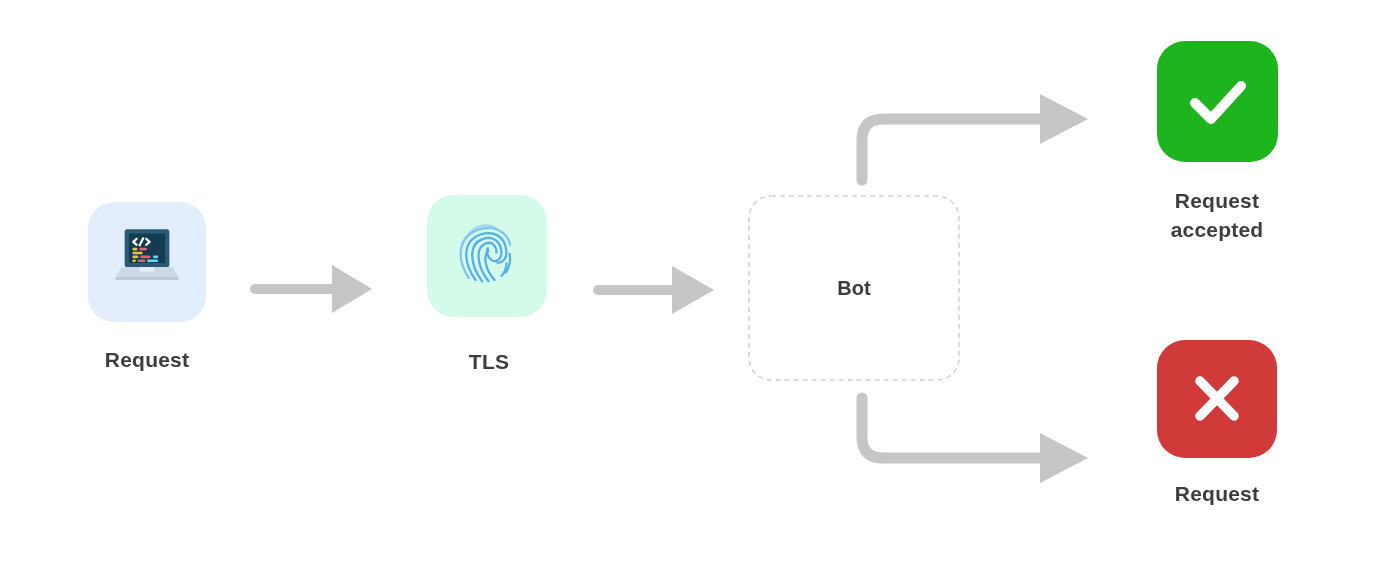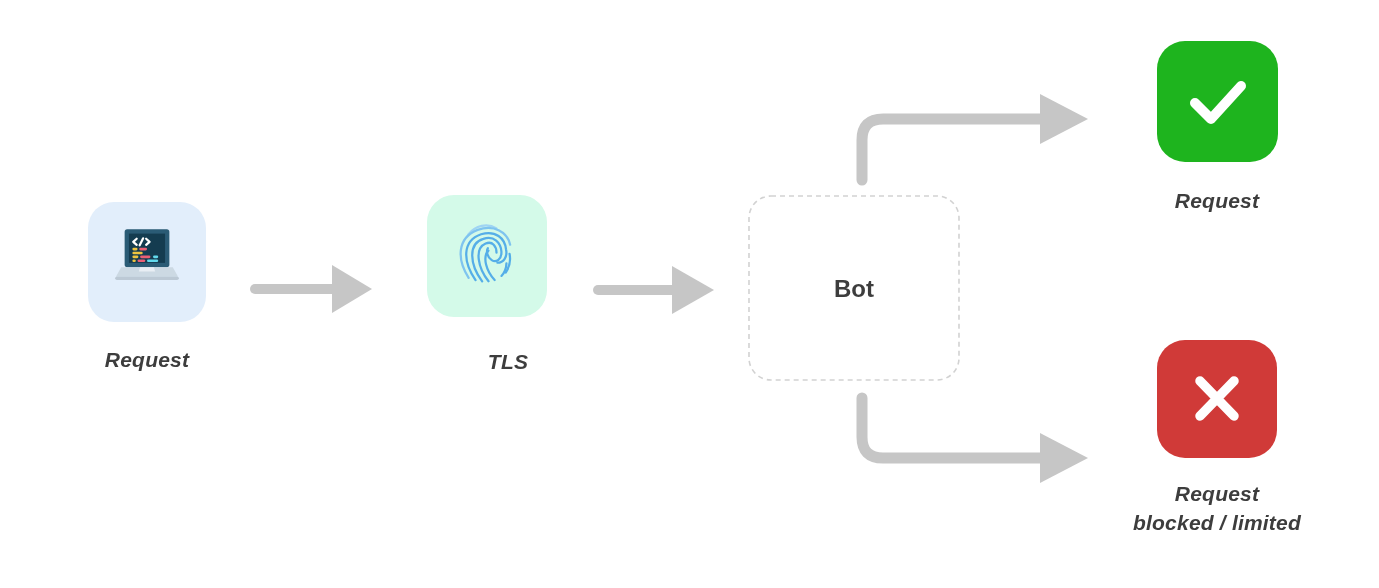--- a/index.html
+++ b/index.html
@@ -25,37 +25,36 @@
     justify-content: center;
   }
   .node-label {
     position: absolute;
     text-align: center;
     font-weight: 700;
     font-size: 21px;
     line-height: 29px;
     color: #3d3d3d;
     letter-spacing: 0.2px;
-    font-style: italic;
   }
   .tile-request   { left: 88px;  top: 202px; width: 118px; height: 120px; border-radius: 26px; }
   .label-request  { left: 47px;  top: 345px; width: 200px; }
   .tile-tls       { left: 427px; top: 195px; width: 120px; height: 122px; border-radius: 27px; }
-  .label-tls      { left: 378px; top: 347px; width: 260px; }
+  .label-tls      { left: 359px; top: 347px; width: 260px; }
   .bot-box {
     position: absolute;
     left: 748px; top: 195px; width: 212px; height: 186px;
     display: flex; align-items: center; justify-content: center;
   }
   .bot-box svg.frame { position: absolute; left: 0; top: 0; }
   .bot-label {
     position: relative;
     text-align: left;
     font-weight: 700;
-    font-size: 24px;
+    font-size: 20px;
     line-height: 31px;
     color: #3d3d3d;
   }
   .tile-accepted  { left: 1157px; top: 41px;  width: 121px; height: 121px; border-radius: 28px; }
   .label-accepted { left: 1097px; top: 186px; width: 240px; }
   .tile-blocked   { left: 1157px; top: 340px; width: 120px; height: 118px; border-radius: 28px; }
   .label-blocked  { left: 1082px; top: 479px; width: 270px; }
 </style>
 </head>
 <body>
@@ -137,27 +136,27 @@
 
   <div class="icon-tile tile-accepted" style="background: rgb(30, 180, 30);">
     <span style="display:flex;">
       <svg width="121" height="121" viewBox="0 0 121 121" xmlns="http://www.w3.org/2000/svg">
         <path d="M38 62 L54 78 L84 45" fill="none" stroke="#ffffff" stroke-width="10" stroke-linecap="round" stroke-linejoin="round"></path>
       </svg>
     </span>
   </div>
   <div class="node-label label-accepted">
     <div>Request</div>
+    <div>accepted</div>
   </div>
 
   <div class="icon-tile tile-blocked" style="background: rgb(208, 58, 56);">
     <span style="display:flex;">
       <svg width="120" height="118" viewBox="0 0 120 118" xmlns="http://www.w3.org/2000/svg">
         <path d="M43 41 L77 76 M77 41 L43 76" fill="none" stroke="#ffffff" stroke-width="9.5" stroke-linecap="round"></path>
       </svg>
     </span>
   </div>
   <div class="node-label label-blocked">
     <div>Request</div>
-    <div>blocked / limited</div>
   </div>
 
 </div>
 
 </body></html>

